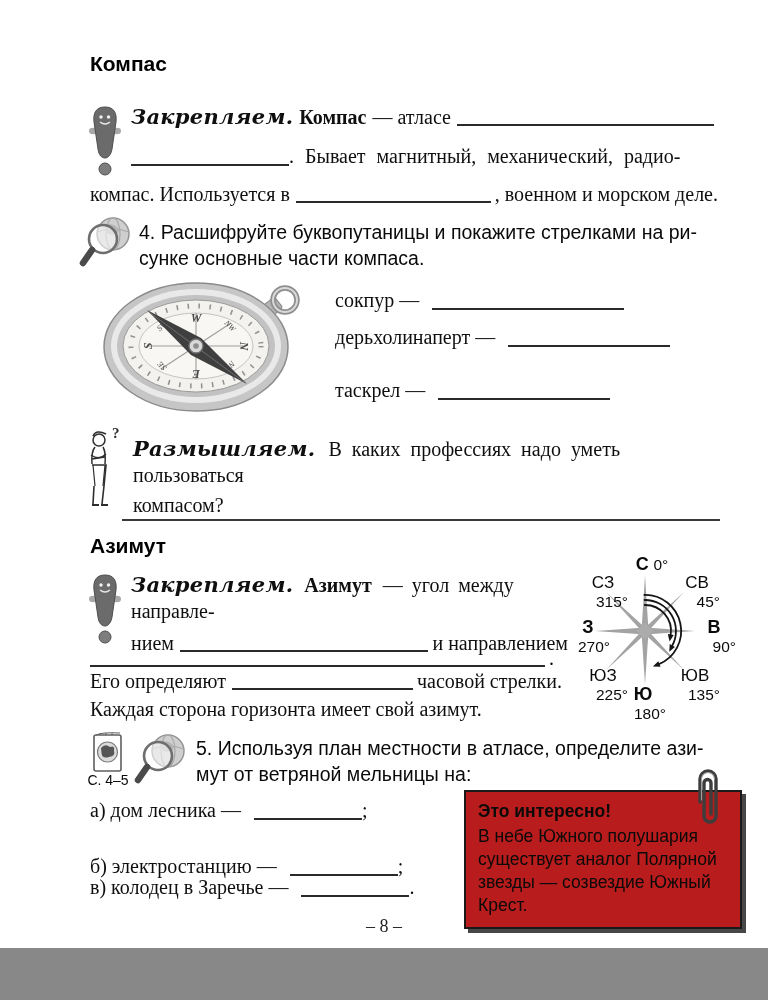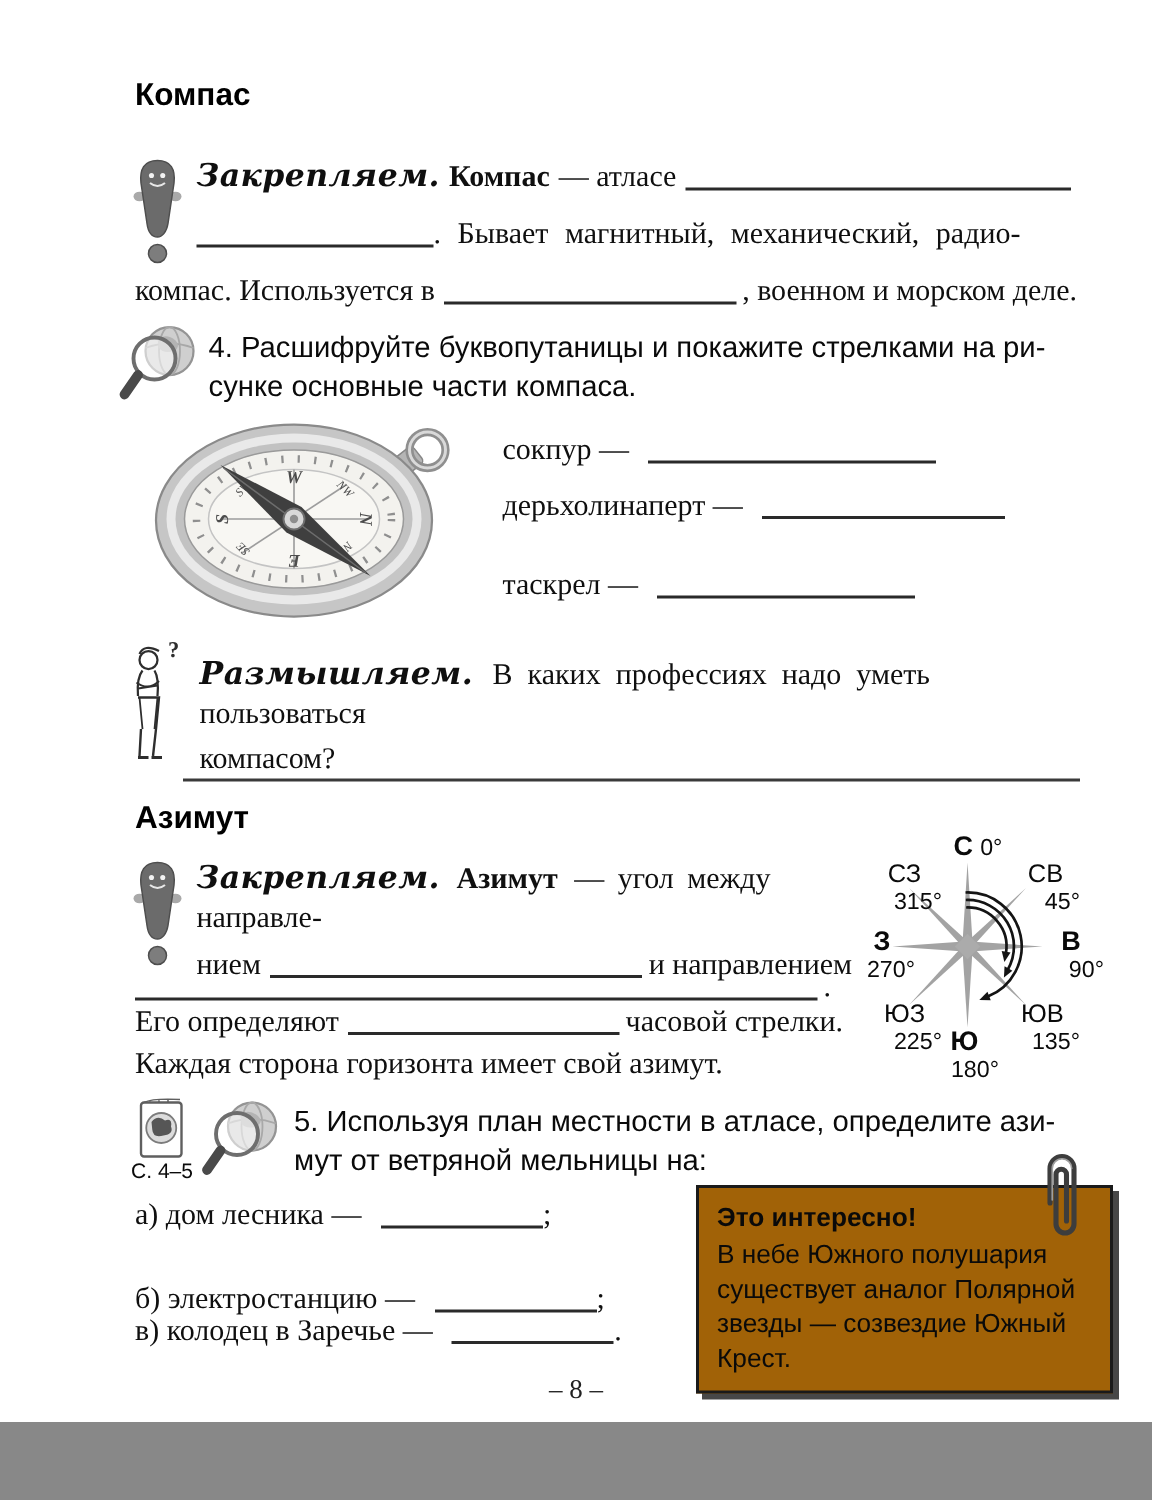--- a/index.html
+++ b/index.html
@@ -16,21 +16,21 @@
   .script { font-style:italic; font-weight:700; font-family:"DejaVu Serif", serif; font-size:21px; letter-spacing:.3px; }
   .flexline { display:flex; align-items:baseline; }
   .blank { display:inline-block; border-bottom:2px solid #2a2a2a; height:2px; vertical-align:baseline; transform:translateY(3px); }
   .fill { flex:1 1 auto; border-bottom:2px solid #2a2a2a; height:2px; align-self:flex-end; margin:0 4px 4px 6px; }
   .gap { margin:0 6px; }
   .rose-lbl { position:absolute; font-family:"Liberation Sans", sans-serif; font-size:17px; line-height:1.15; text-align:center; color:#0a0a0a; }
   .rose-lbl .deg { font-size:15.5px; font-weight:400; display:block;text-align:right; }
   .rose-lbl b { font-size:18px; }
   .infobox {
     position:absolute; left:464px; top:790px; width:278px;
-    background:#a16207; border:2px solid #1a1a1a; box-shadow:4px 4px 0 #474747;
+    background:#b91c1c; border:2px solid #1a1a1a; box-shadow:4px 4px 0 #474747;
     padding:8px 12px 10px 12px;
     font-family:"Liberation Sans", sans-serif; font-size:17.5px; line-height:1.32; color:#0a0a0a;
   }
   .infobox .title { font-weight:700; margin-bottom:2px; }
   .pageno { position:absolute; left:0; right:0; top:916px; text-align:center; font-size:18px; color:#222; }
 </style>
 </head>
 <body>
 
 <div class="page">

